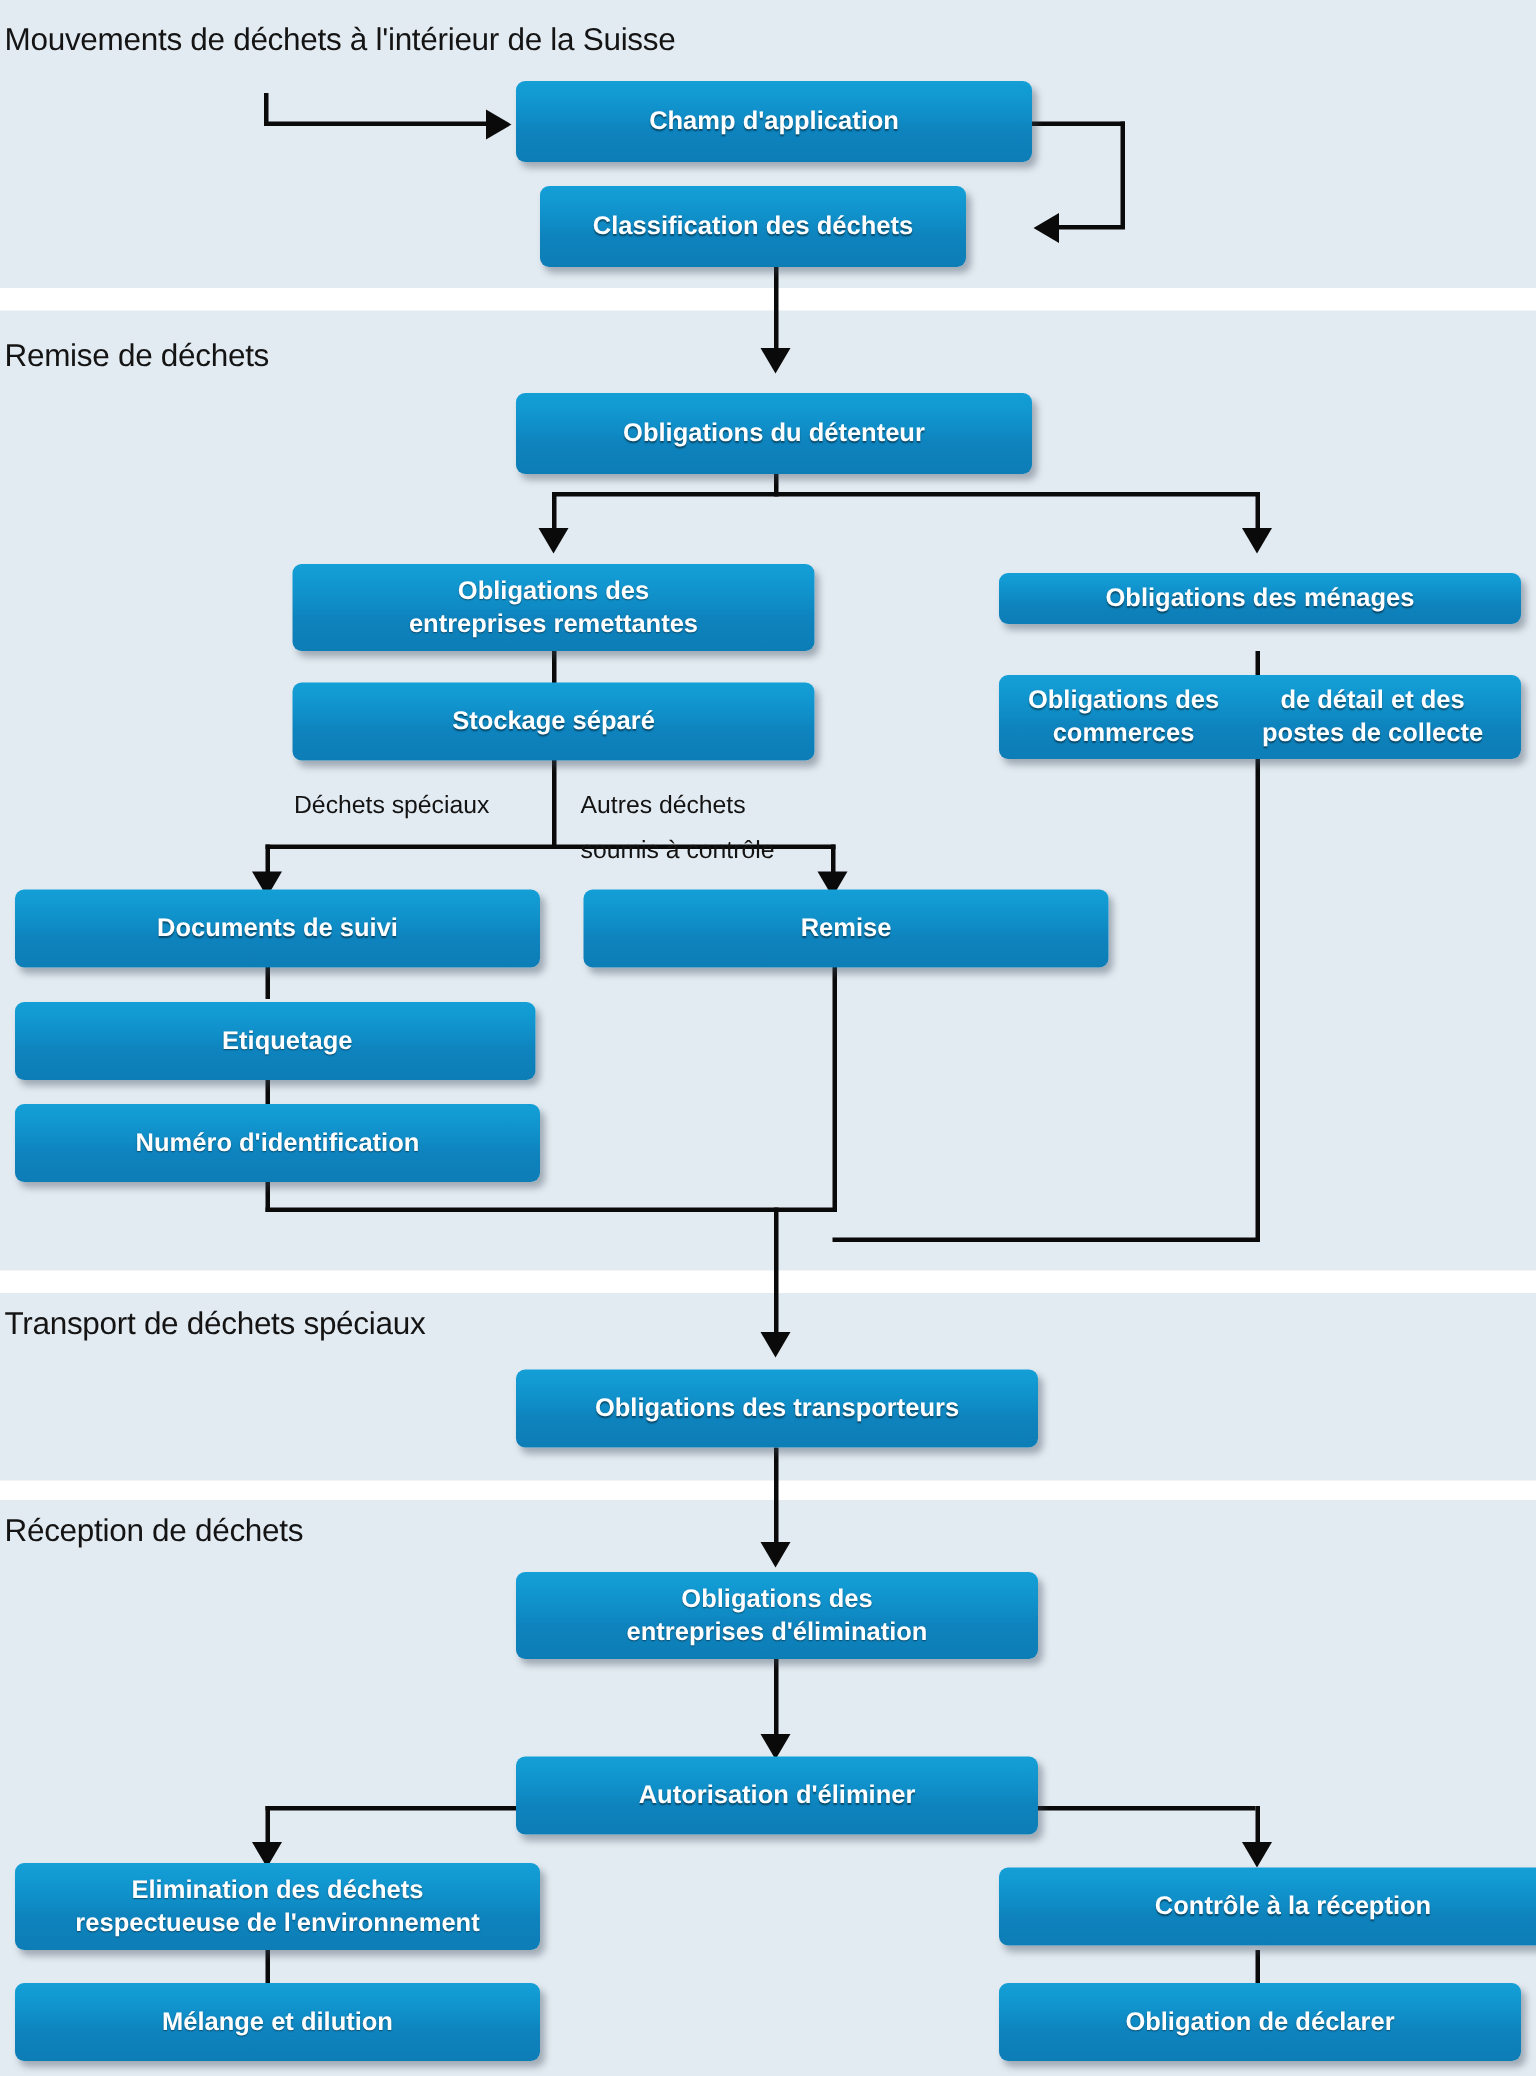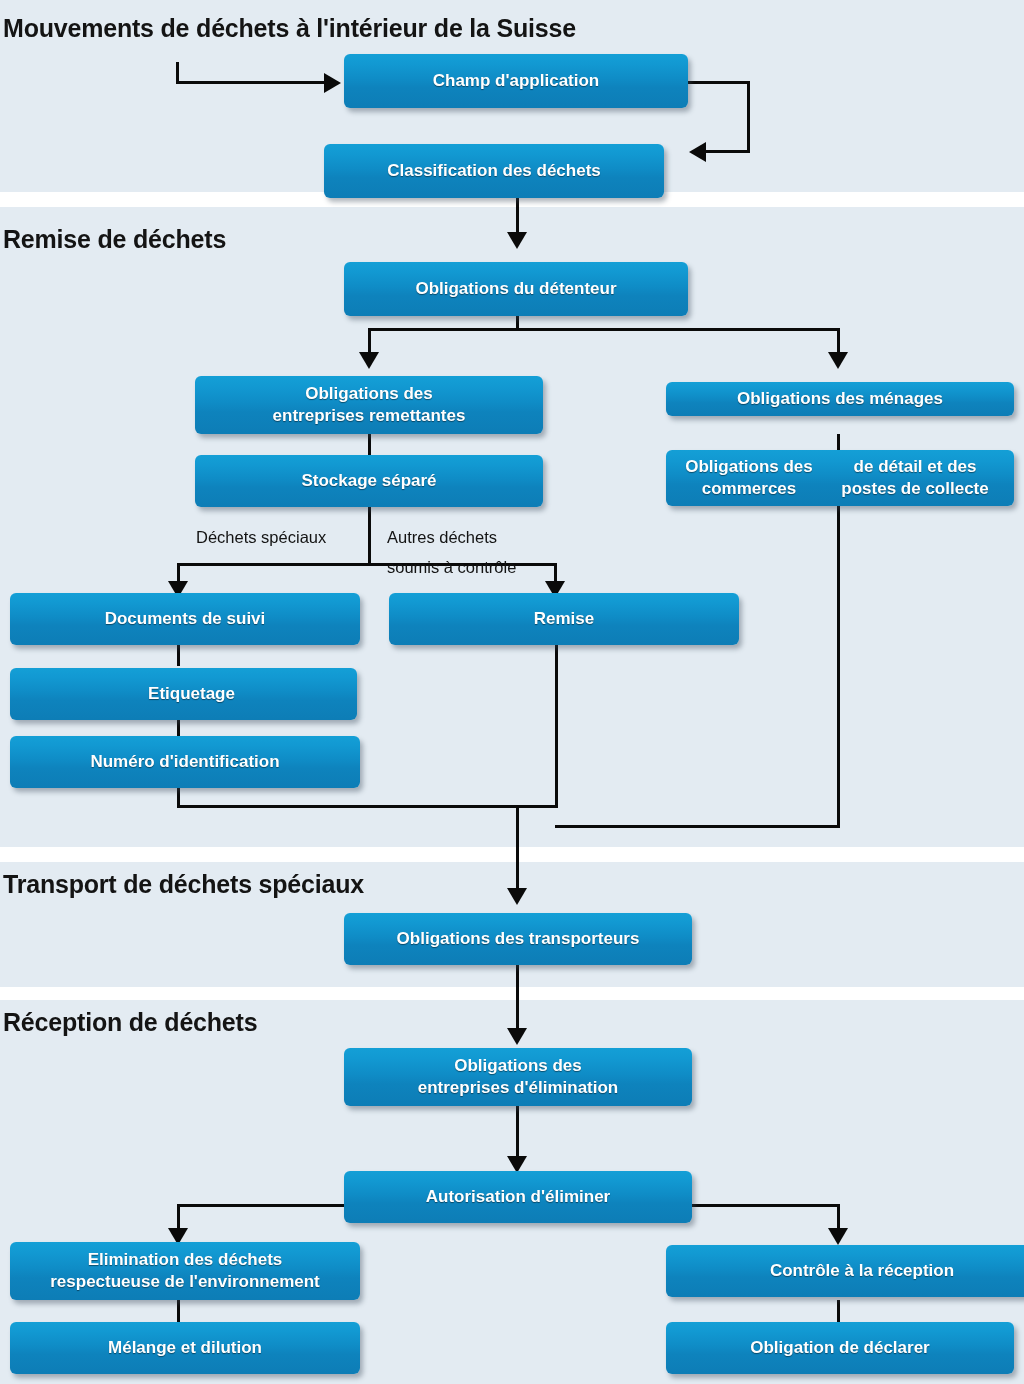--- a/index.html
+++ b/index.html
@@ -20,22 +20,22 @@
   .band {
     position: absolute;
     left: 0;
     width: 1024px;
     background: #e3ebf2;
   }
   
   .section-title {
     position: absolute;
     font-family: "Liberation Sans", "DejaVu Sans", sans-serif;
-    font-size: 25px;
-    font-weight: 700;
+    font-size: 21px;
+    font-weight: 400;
     color: #141414;
     letter-spacing: -0.2px;
     white-space: nowrap;
     line-height: 1;
   }
   
   .node {
     position: absolute;
     box-sizing: border-box;
     border-radius: 6px;
@@ -172,21 +172,21 @@
   <div class="ln v" style="left:837px;top:1204px;height:28px;"></div>
   <div class="arrow down" style="left:828px;top:1228px;"></div>
 
   <div class="ln v" style="left:177px;top:1300px;height:22px;"></div>
   <div class="ln v" style="left:837px;top:1300px;height:22px;"></div>
 
   <div class="node" style="left:344px;top:54px;width:344px;height:54px;">
     <span>Champ d'application</span>
   </div>
 
-  <div class="node" style="left:324px;top:124px;width:340px;height:54px;margin-top:20px;">
+  <div class="node" style="left:360px;top:124px;width:284px;height:54px;">
     <span>Classification des déchets</span>
   </div>
 
   <div class="node" style="left:344px;top:262px;width:344px;height:54px;">
     <span>Obligations du détenteur</span>
   </div>
 
   <div class="node" style="left:195px;top:376px;width:348px;height:58px;flex-direction:column;">
     <span>Obligations des</span>
     <span>entreprises remettantes</span>

